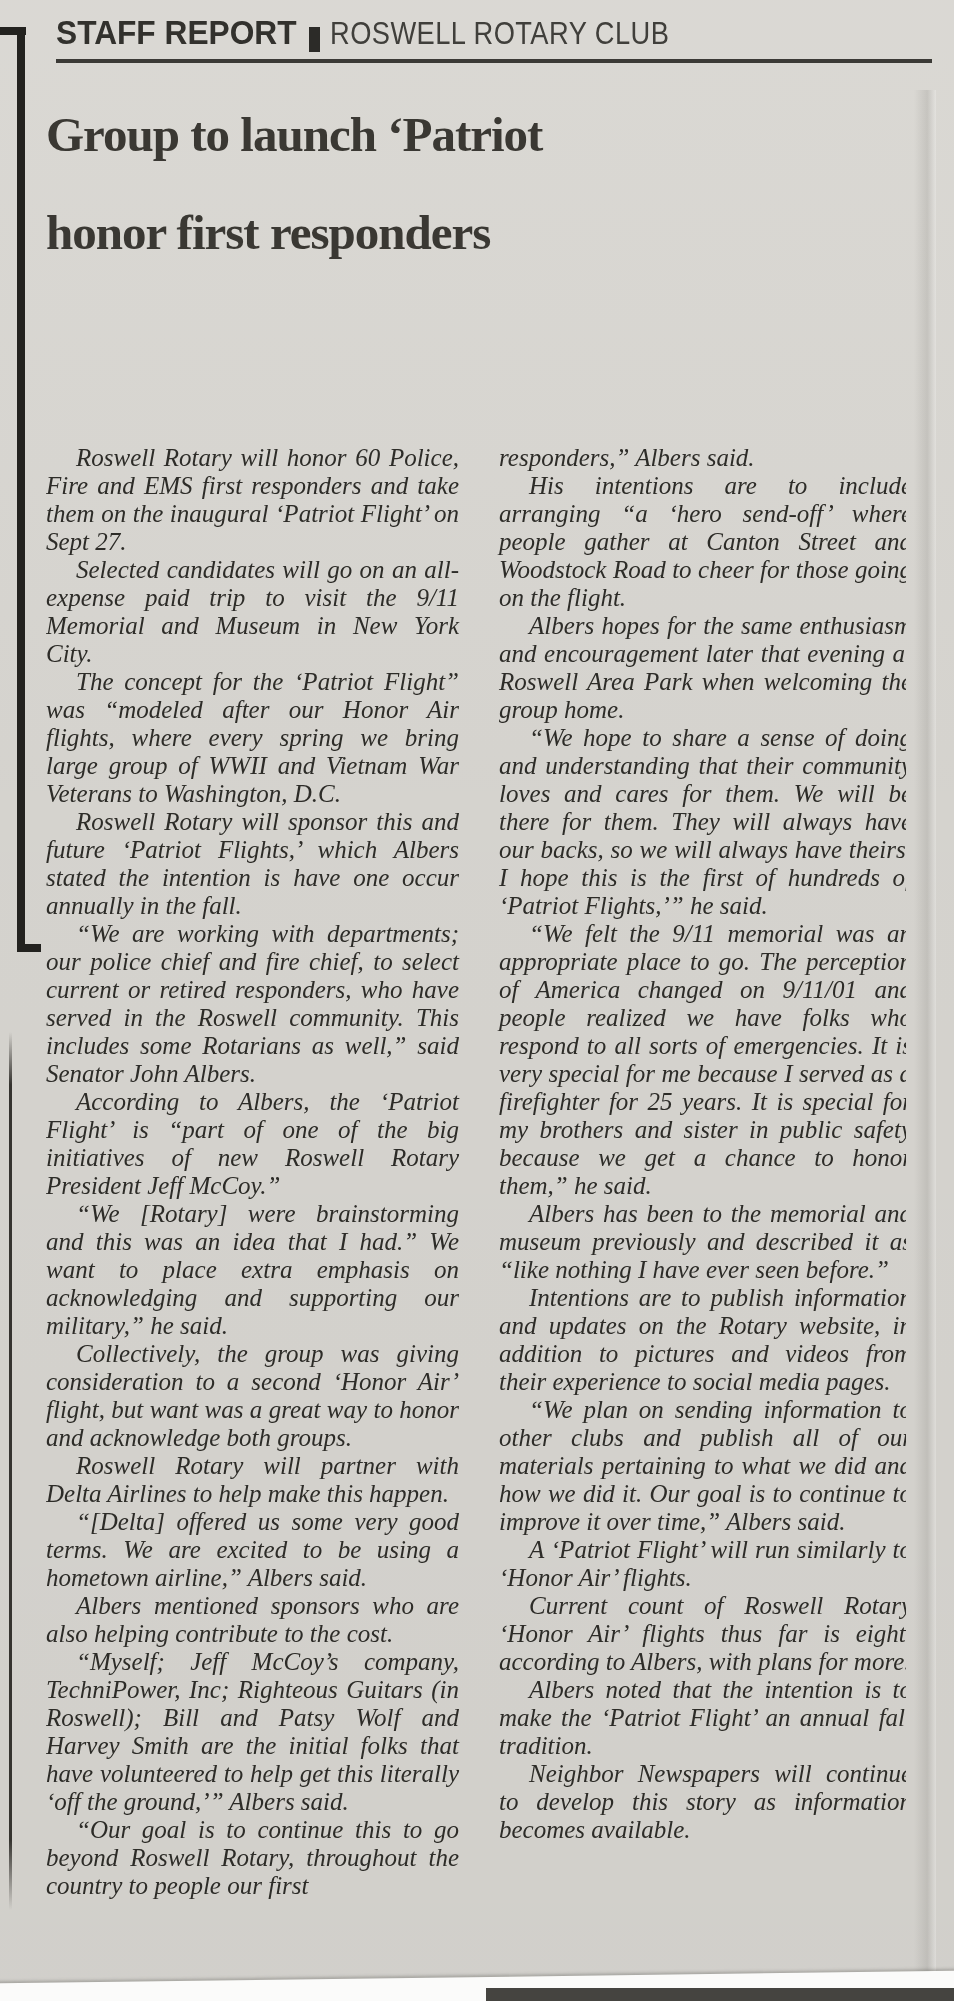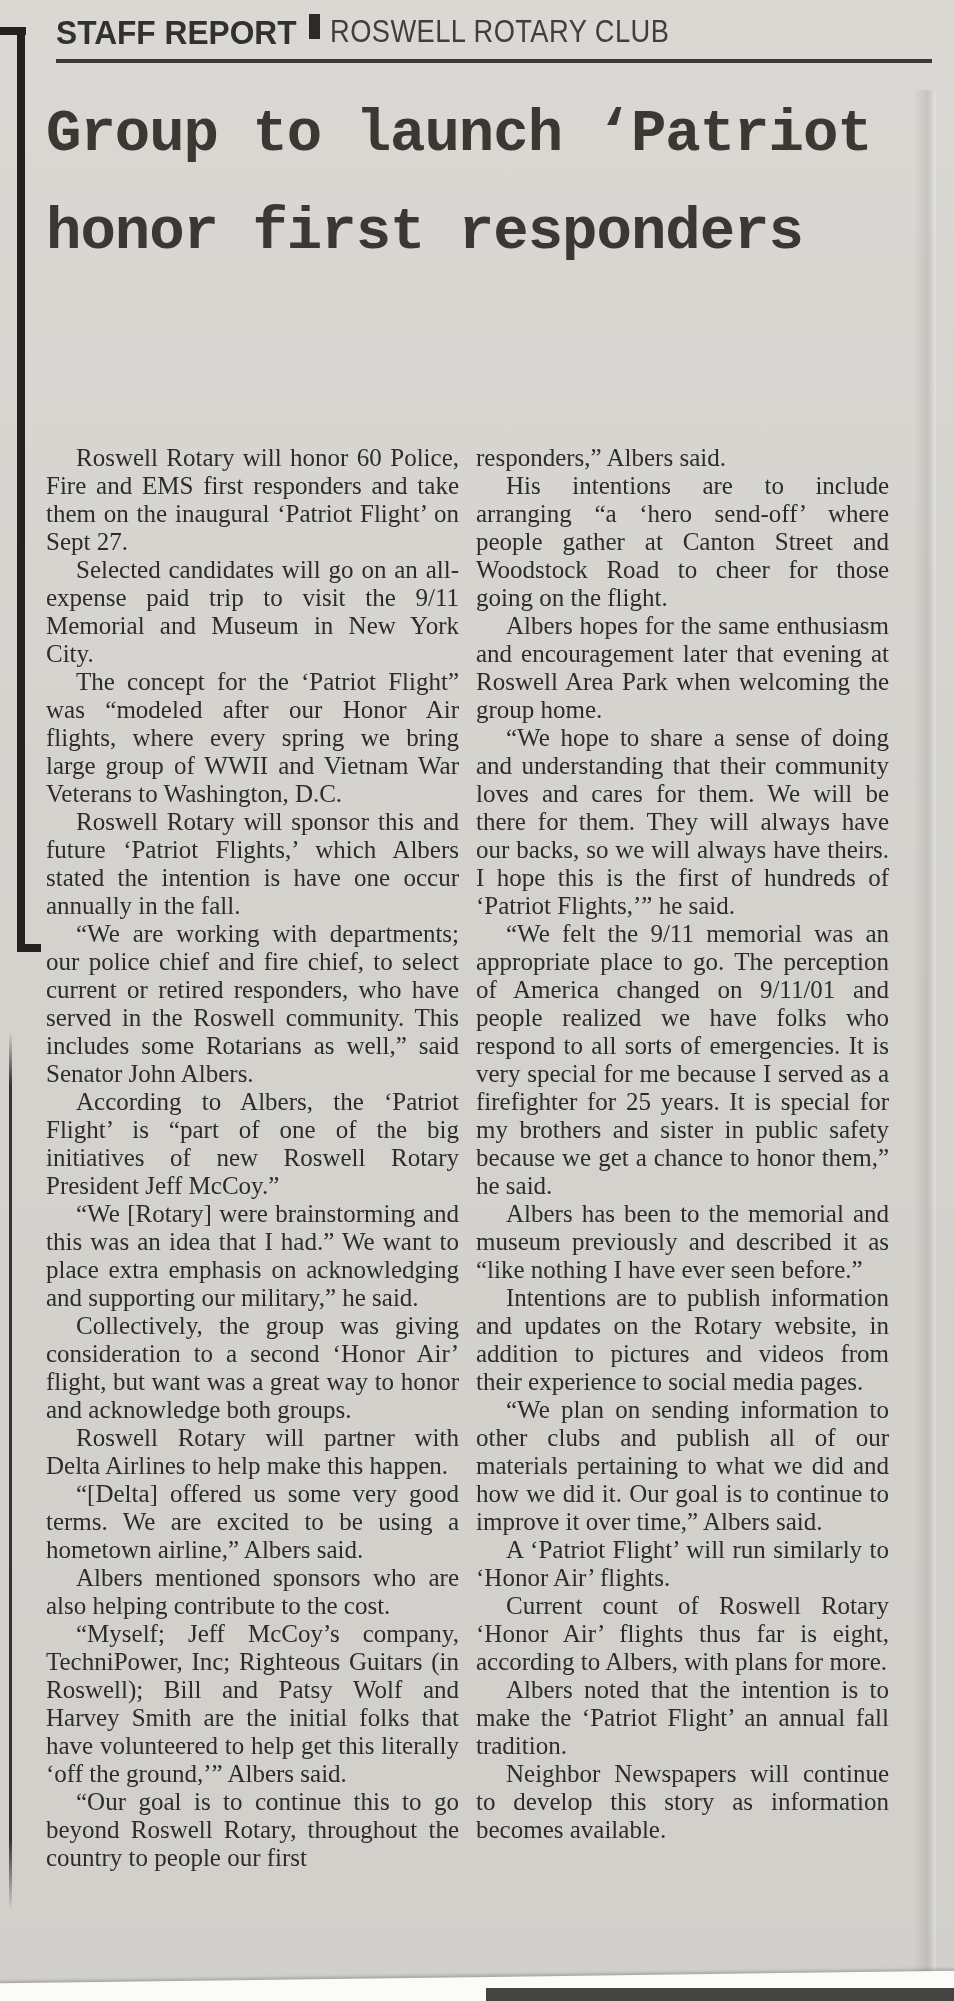--- a/index.html
+++ b/index.html
@@ -32,21 +32,21 @@
   }
   .bottom-dark{position:absolute;right:0;bottom:0;width:468px;height:13px;background:#454440;z-index:6;}
   .bottom-white{
     position:absolute;left:-12px;bottom:-18px;width:990px;height:42px;background:#fbfbfa;
     transform:rotate(-0.75deg);z-index:5;box-shadow:0 -2px 3px rgba(90,88,84,0.35);
   }
 
   
   .kicker{
     position:absolute;left:56px;top:14px;width:880px;
-    display:flex;align-items:flex-start;
+    display:flex;align-items:flex-end;
     font-family:"Liberation Sans", sans-serif;
     white-space:nowrap;
   }
   .kicker-label{
     font-weight:bold;font-size:33px;letter-spacing:0px;color:#32312d;
     transform:scaleX(0.96);transform-origin:left center;
   }
   .kicker-sep{
     width:11px;height:25px;background:#2c2b28;
     margin-left:2px;margin-right:10px;flex:none;
@@ -55,32 +55,33 @@
     font-weight:400;font-size:31px;letter-spacing:0.5px;color:#403f3b;
     transform:scaleX(0.88);transform-origin:left center;
   }
   .kicker-rule{
     position:absolute;left:56px;top:59px;width:876px;height:4px;background:#3b3a36;
   }
 
   
   .headline{
     position:absolute;left:46px;top:86px;width:892px;
-    font-family:Liberation Mono, monospace;
+    font-family:Liberation Serif, serif;
     font-weight:bold;
-    font-size:59px;line-height:98px;
+    font-size:49px;line-height:98px;
     letter-spacing:-1px;
     color:#3a3833;
   }
 
   
   .article{
     position:absolute;left:46px;top:444px;width:860px;height:1548px;
-    display:flex;gap:17px;
+    display:flex;gap:40px;
     overflow:hidden;
+    font-style:italic;
   }
   .col{width:413px;flex:none;}
   .col p{
     margin:0;
     font-size:25px;line-height:28px;
     text-align:justify;
     text-indent:30px;
     color:#2d2c28;
   }
   .col p.no-indent{text-indent:0;}

